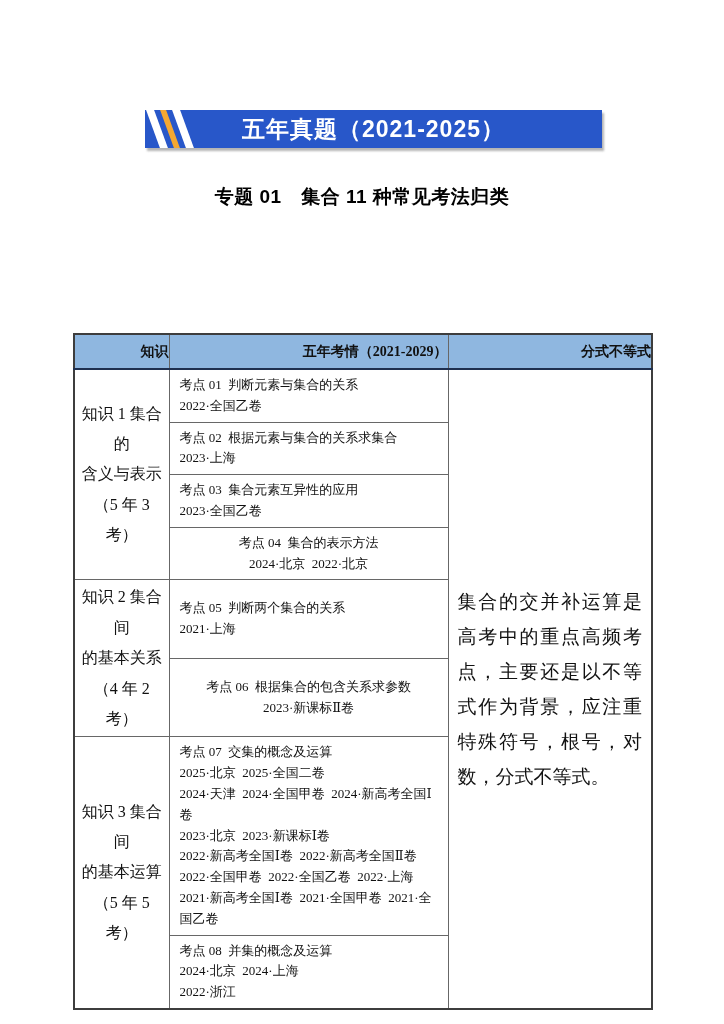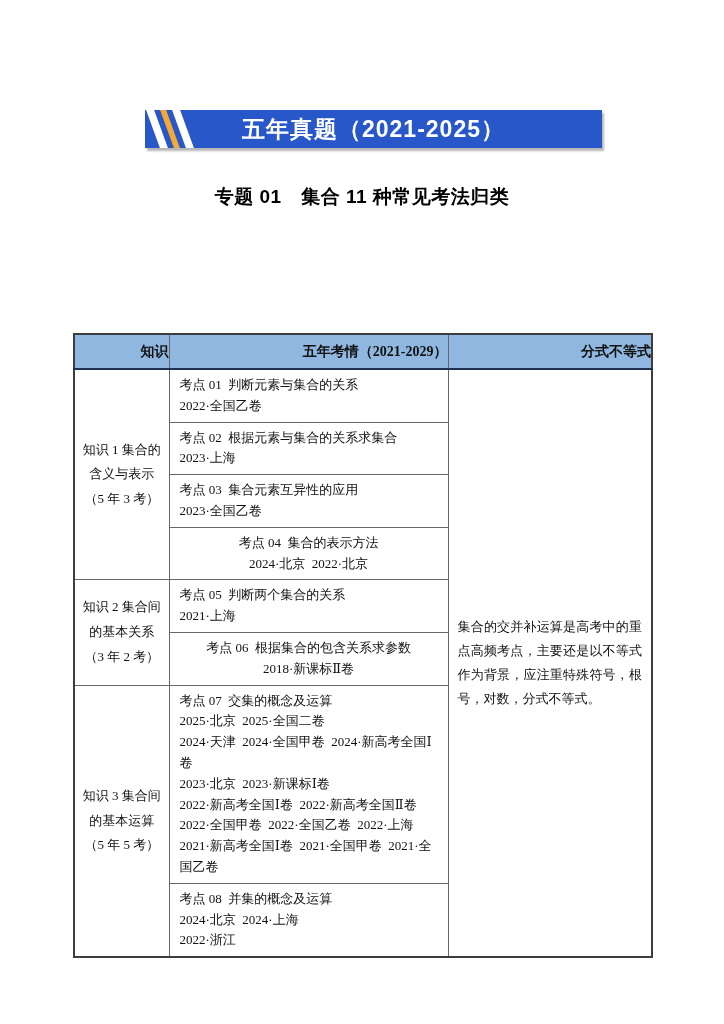--- a/index.html
+++ b/index.html
@@ -45,23 +45,23 @@
   table.exam col.c1{width:95px;}
   table.exam col.c2{width:279px;}
   table.exam col.c3{width:204px;}
   table.exam th,table.exam td{border:1px solid #676767;}
   table.exam{border:2px solid #3d3d3d;}
   table.exam th{background:#8FB7E0;height:29px;font-size:14px;font-weight:bold;
                 text-align:right;border-bottom:2px solid #1F3050;border-top:2px solid #3d3d3d;
                 padding:2px 0;}
   td.ecell{font-size:13px;line-height:1.6;padding:5px 10px;vertical-align:middle;
            white-space:pre-wrap;}
-  td.kcell{font-size:13px;line-height:1.9;text-align:center;vertical-align:middle;
+  td.kcell{font-size:16px;line-height:1.9;text-align:center;vertical-align:middle;
            white-space:pre-line;padding:2px 4px;}
-  td.tcell{font-size:13px;line-height:1.85;vertical-align:middle;padding:22px 9px;
+  td.tcell{font-size:19px;line-height:1.85;vertical-align:middle;padding:22px 9px;
            text-align:justify;font-family:Liberation Serif, serif;}
   tr.hr48{height:48px;} tr.hr51{height:51px;padding-left:31px;} tr.hr50{height:50px;text-align:center;} tr.hr47{height:47px;}
   tr.hr198{height:198px;} tr.hr60{height:60px;padding-left:38px;}
 </style>
 </head>
 <body>
 
 <div class="page">
 
   <div class="banner">
@@ -104,27 +104,27 @@
         <td class="ecell">考点 03  集合元素互异性的应用
 2023·全国乙卷</td>
       </tr>
       <tr class="hr50">
         <td class="ecell">考点 04  集合的表示方法
 2024·北京  2022·北京</td>
       </tr>
       <tr class="hr47">
         <td class="kcell" rowspan="2">知识 2 集合间
 的基本关系
-（3 年 2 考）</td>
+（4 年 2 考）</td>
         <td class="ecell">考点 05  判断两个集合的关系
 2021·上海</td>
       </tr>
       <tr class="hr50">
         <td class="ecell">考点 06  根据集合的包含关系求参数
-2018·新课标Ⅱ卷</td>
+2023·新课标Ⅱ卷</td>
       </tr>
       <tr class="hr198">
         <td class="kcell" rowspan="2">知识 3 集合间
 的基本运算
 （5 年 5 考）</td>
         <td class="ecell">考点 07  交集的概念及运算
 2025·北京  2025·全国二卷
 2024·天津  2024·全国甲卷  2024·新高考全国Ⅰ卷
 2023·北京  2023·新课标Ⅰ卷
 2022·新高考全国Ⅰ卷  2022·新高考全国Ⅱ卷

